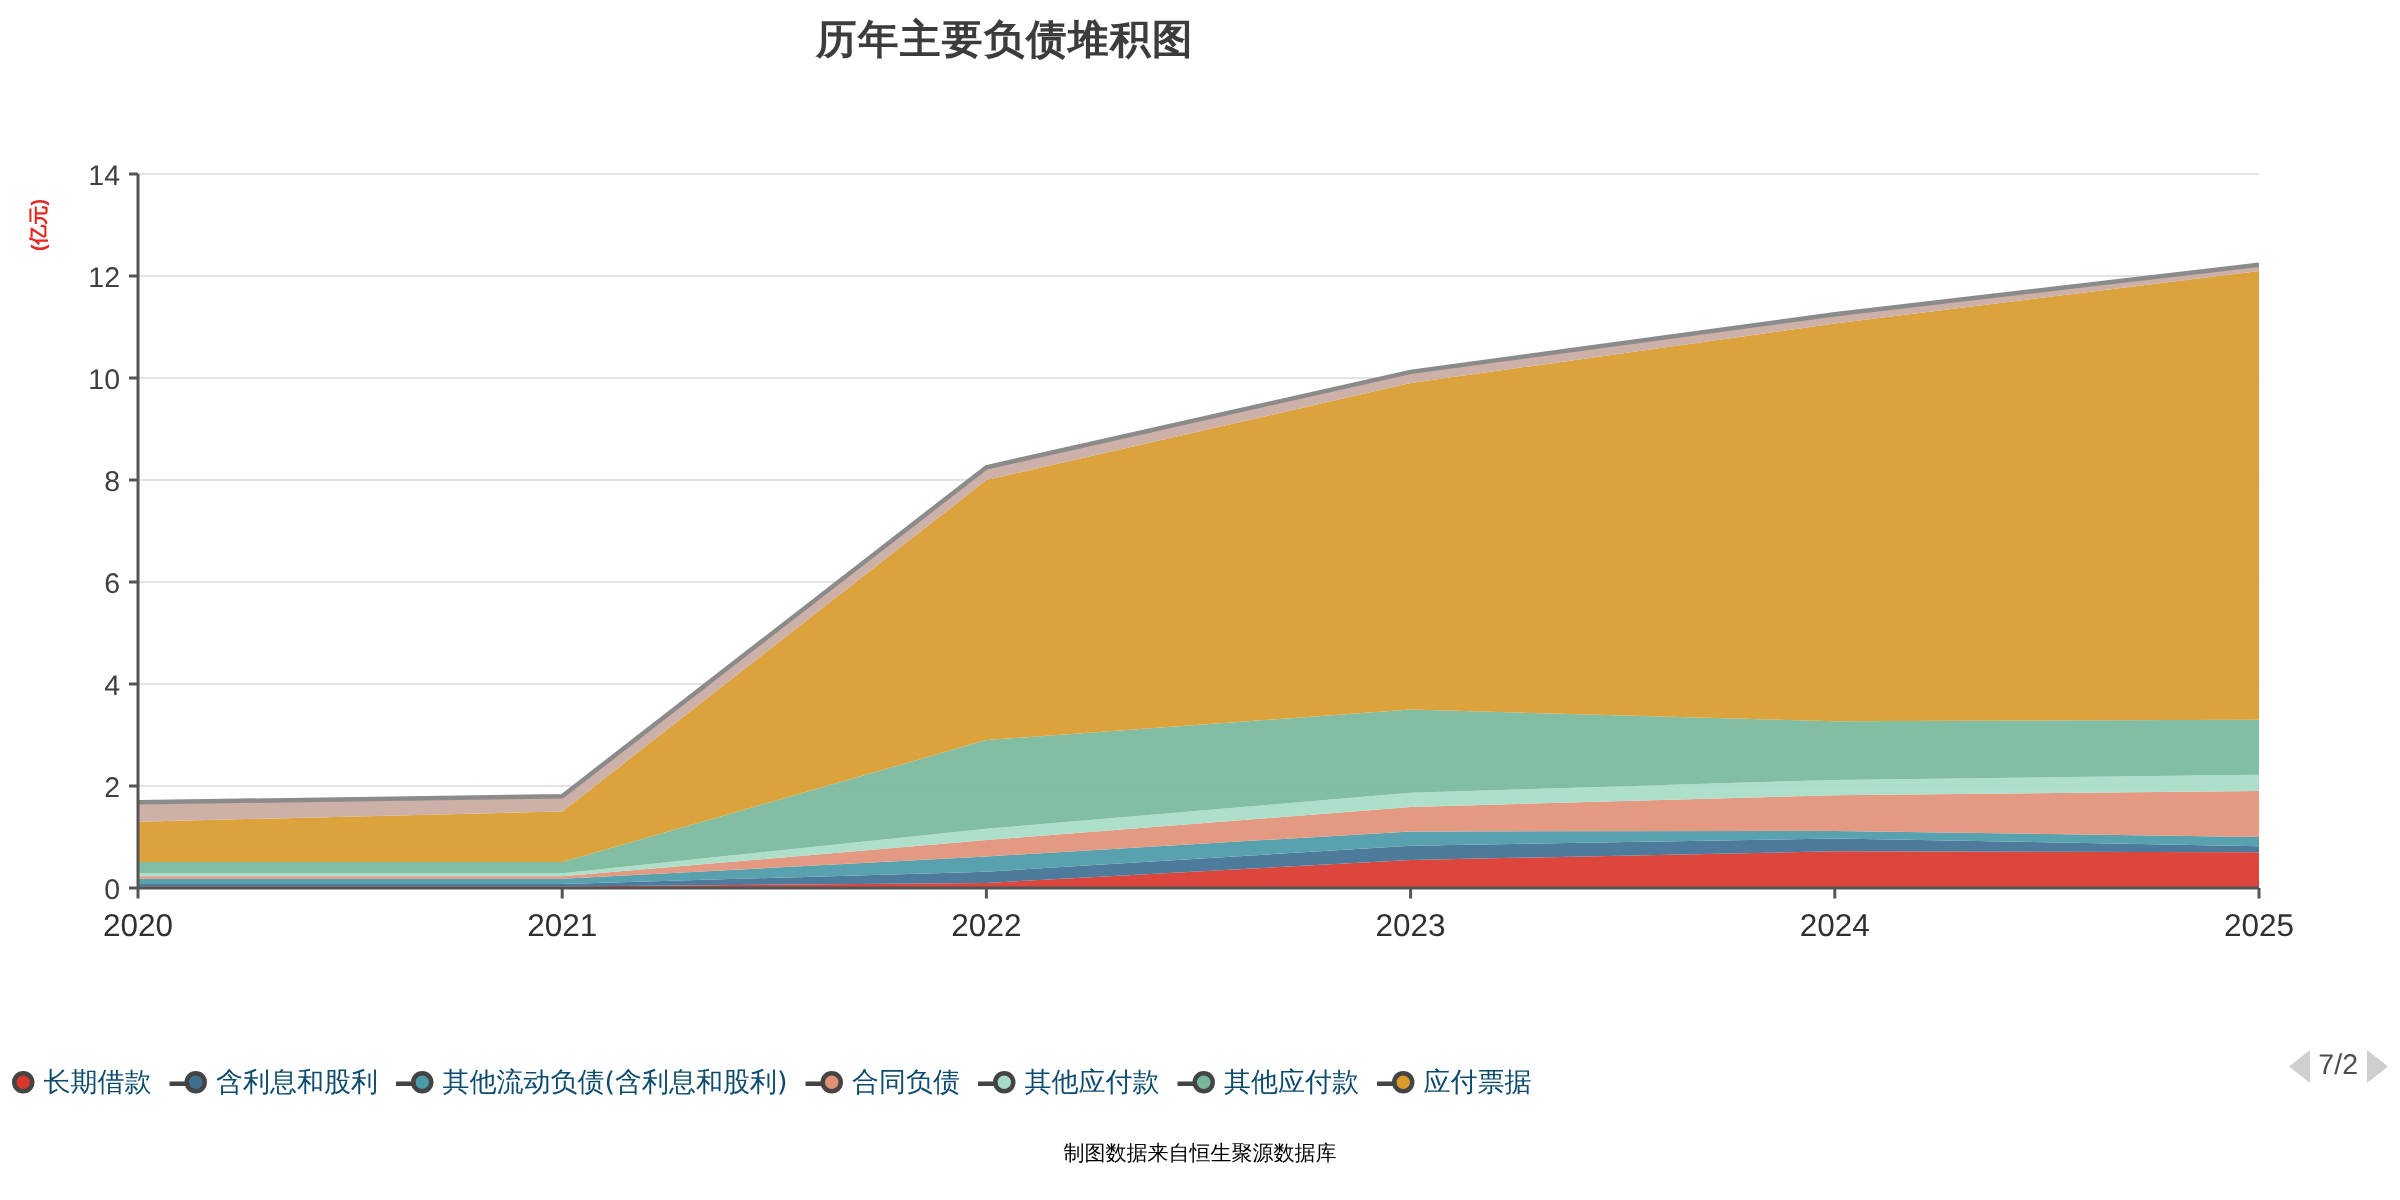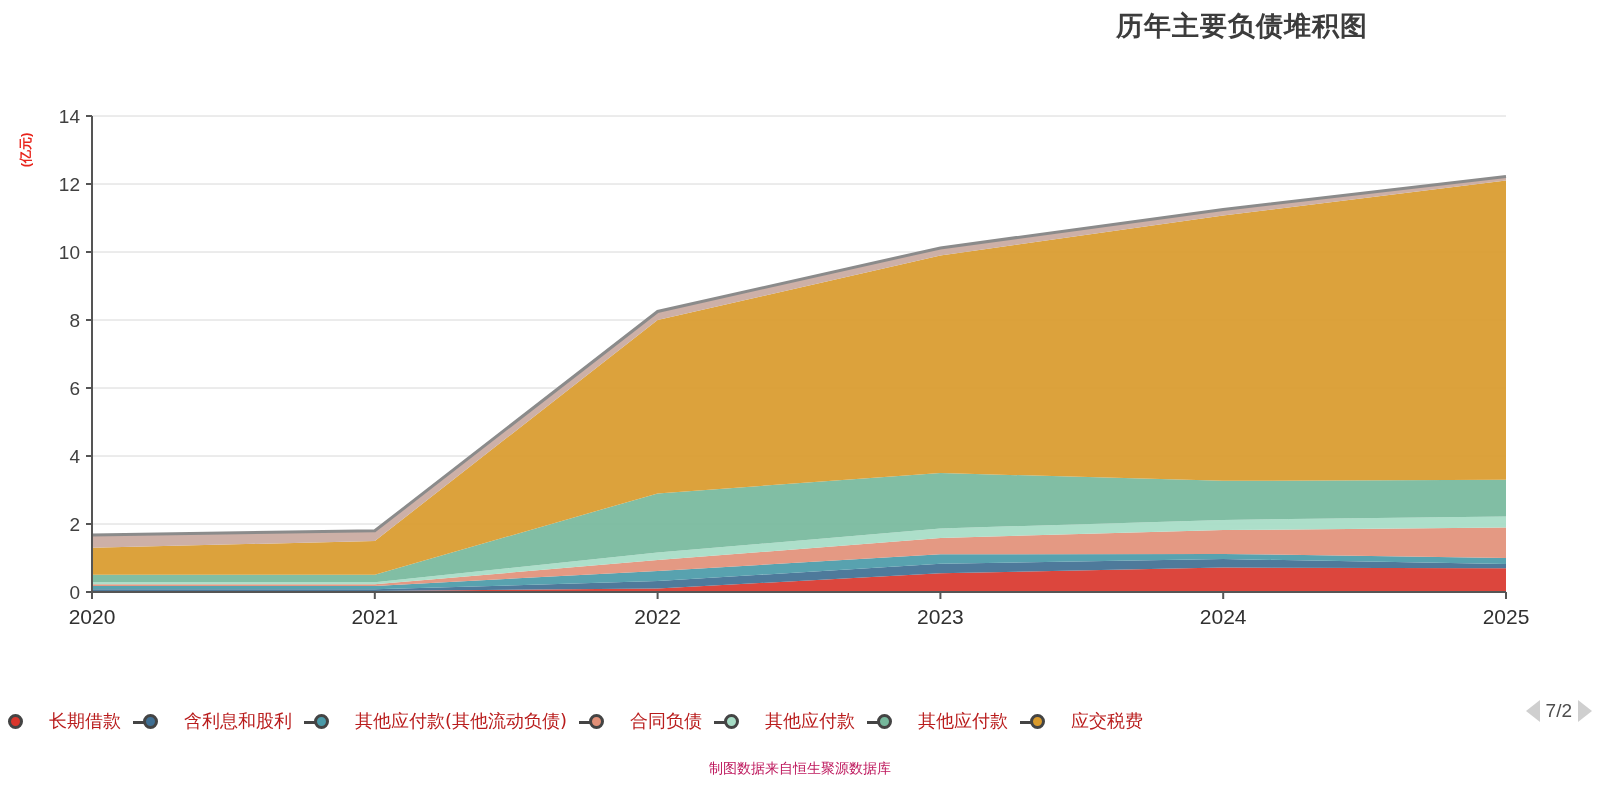--- a/index.html
+++ b/index.html
@@ -1,34 +1,34 @@
 <!DOCTYPE html>
 <html><head>
 <meta charset="utf-8">
 <style>
   html,body{margin:0;padding:0;background:#ffffff;}
   body{width:1600px;height:800px;font-family:"Liberation Sans","DejaVu Sans",sans-serif;overflow:hidden;position:relative;}
-  #title{position:absolute;top:8px;left:0;width:1340px;text-align:right;font-size:27px;font-weight:bold;color:#3c3c3c;letter-spacing:1px;margin-left:28px;}
+  #title{position:absolute;top:8px;left:0;width:1340px;text-align:center;font-size:27px;font-weight:bold;color:#3c3c3c;letter-spacing:1px;}
   #plotwrap{position:absolute;left:0;top:0;width:1600px;height:800px;}
   svg{display:block;}
   .axis-label{fill:#e8241c;font-size:13px;font-weight:bold;}
   .tick-text{fill:#404040;font-size:19px;}
   .xtick-text{fill:#303030;font-size:21px;}
   #legend{position:absolute;left:0;top:695px;width:1600px;height:52px;display:flex;align-items:center;justify-content:flex-start;padding-left:8px;box-sizing:border-box;}
   .legend-item{display:flex;align-items:center;margin-right:22px;white-space:nowrap;}
   .legend-dot{width:15px;height:15px;border-radius:50%;border:3px solid #444;box-sizing:border-box;margin-right:6px;position:relative;}
   .legend-dot:before{content:"";position:absolute;left:-13px;top:4px;width:13px;height:3px;background:#444;}
   .legend-item:first-child .legend-dot:before{display:none;}
-  .legend-label{font-size:18px;color:#b91c1c;font-family:"DejaVu Sans","Liberation Sans",sans-serif;margin-left:20px;}
+  .legend-label{font-size:18px;color:#0c4a6e;font-family:"DejaVu Sans","Liberation Sans",sans-serif;}
   #pager{position:absolute;right:8px;top:700px;display:flex;align-items:center;gap:6px;}
   .arrow{width:0;height:0;border-top:11px solid transparent;border-bottom:11px solid transparent;}
   .arrow-left{border-right:14px solid #cfcfcf;}
   .arrow-right{border-left:14px solid #cfcfcf;}
   #pagenum{font-size:19px;color:#4d4d4d;}
-  #footer{position:absolute;left:0;top:760px;width:1600px;text-align:center;font-size:14px;color:#be185d;font-family:"DejaVu Sans","Liberation Sans",sans-serif;}
+  #footer{position:absolute;left:0;top:760px;width:1600px;text-align:center;font-size:14px;color:#000000;font-family:"DejaVu Sans","Liberation Sans",sans-serif;}
 </style>
 </head>
 <body>
 
 <div id="title">历年主要负债堆积图</div>
 
 <div id="plotwrap">
   <svg id="chart" width="1600" height="700">
       <rect x="92" y="116" width="1414" height="476" fill="#ffffff"></rect>
       <line x1="92" y1="592" x2="1506" y2="592" stroke="#d8d8d8" stroke-width="1"></line>
@@ -86,37 +86,37 @@
     <div class="legend-item">
       <span class="legend-dot" style="background: rgb(217, 54, 44);"></span>
       <span class="legend-label">长期借款</span>
     </div>
     <div class="legend-item">
       <span class="legend-dot" style="background: rgb(63, 111, 147);"></span>
       <span class="legend-label">含利息和股利</span>
     </div>
     <div class="legend-item">
       <span class="legend-dot" style="background: rgb(74, 154, 168);"></span>
-      <span class="legend-label">其他应付款(其他流动负债)</span>
+      <span class="legend-label">其他流动负债(含利息和股利)</span>
     </div>
     <div class="legend-item">
       <span class="legend-dot" style="background: rgb(226, 144, 120);"></span>
       <span class="legend-label">合同负债</span>
     </div>
     <div class="legend-item">
       <span class="legend-dot" style="background: rgb(166, 220, 197);"></span>
       <span class="legend-label">其他应付款</span>
     </div>
     <div class="legend-item">
       <span class="legend-dot" style="background: rgb(118, 184, 156);"></span>
       <span class="legend-label">其他应付款</span>
     </div>
     <div class="legend-item">
       <span class="legend-dot" style="background: rgb(217, 154, 43);"></span>
-      <span class="legend-label">应交税费</span>
+      <span class="legend-label">应付票据</span>
     </div>
   </div>
 
 <div id="pager">
   <div class="arrow arrow-left"></div>
   <div id="pagenum">7/2</div>
   <div class="arrow arrow-right"></div>
 </div>
 
 <div id="footer">制图数据来自恒生聚源数据库</div>

